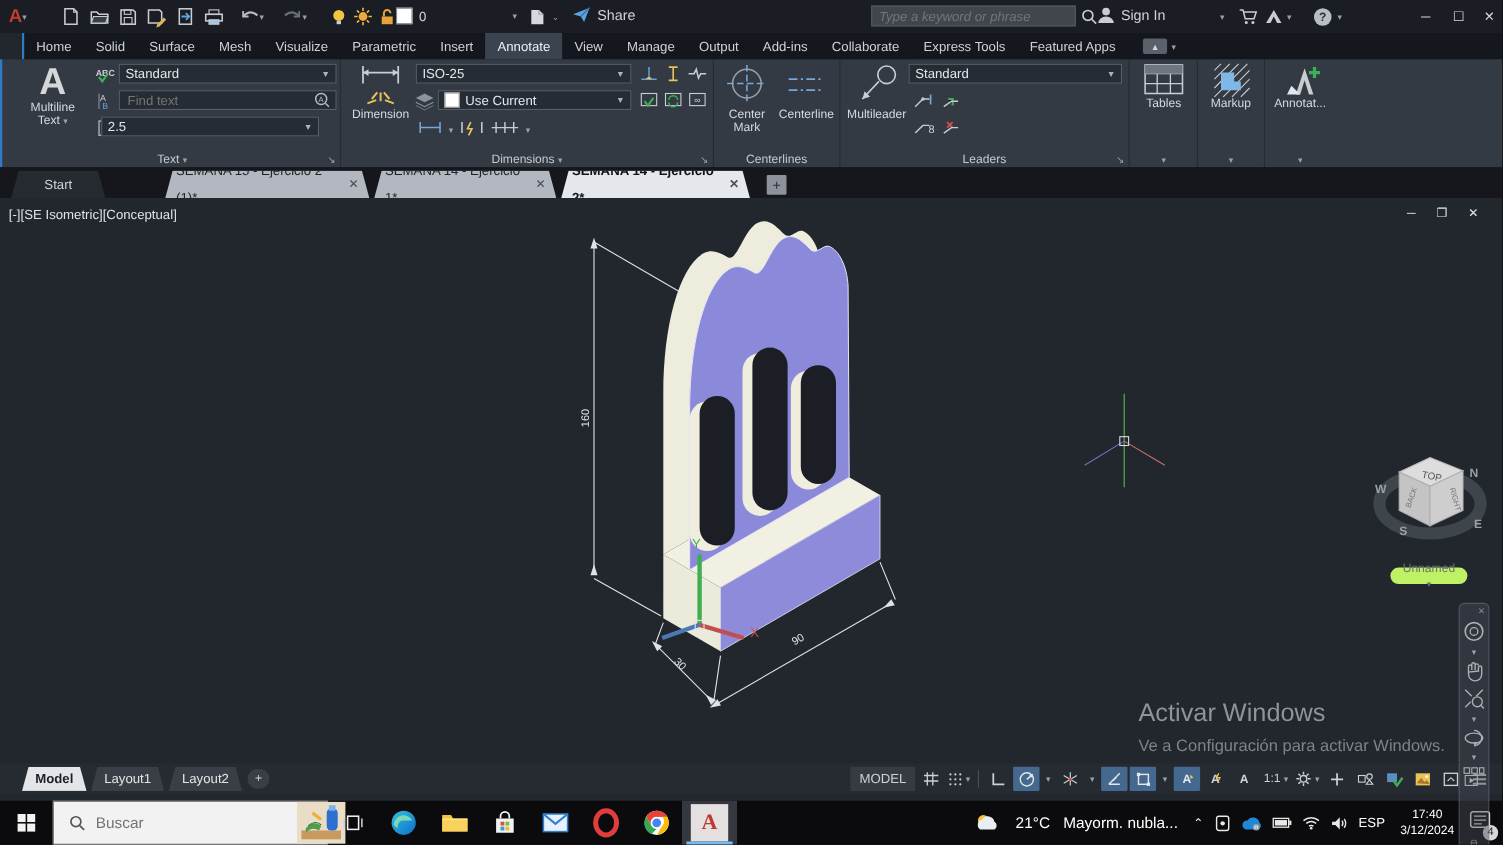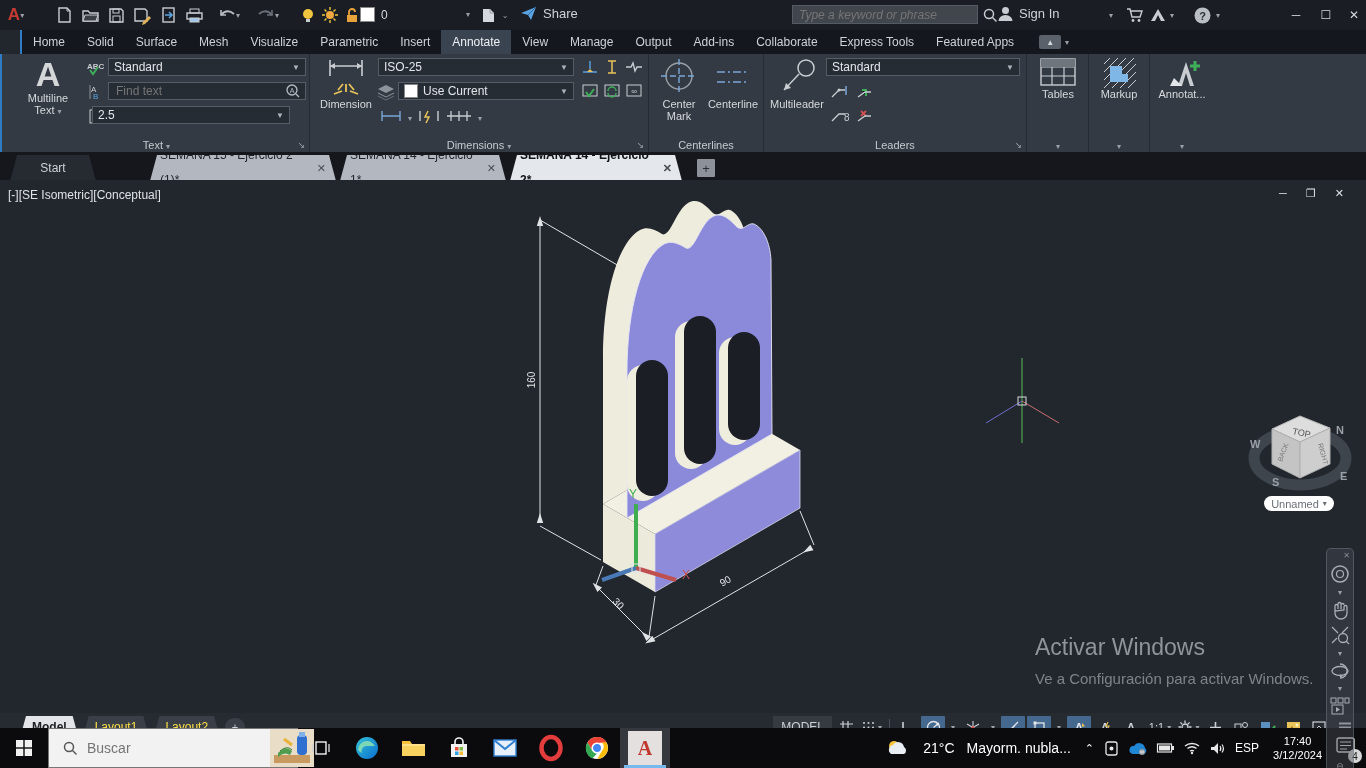--- a/index.html
+++ b/index.html
@@ -34,24 +34,24 @@
   .dtab{position:absolute;top:3px;height:25px;line-height:25px;font-size:12px;padding:13px 10px;clip-path:polygon(7px 0,calc(100% - 7px) 0,100% 100%,0 100%);display:flex;align-items:center;gap:8px;box-sizing:border-box;}
   .dtab .x{font-size:11px;color:#4a4e55;}
   
   .viewport{position:absolute;top:180px;left:0;width:1366px;height:514px;background:#22262d;}
   .vplabel{position:absolute;top:8px;left:8px;color:#dfe3e6;font-size:12px;}
   .vpwin{position:absolute;top:7px;right:14px;color:#dfe3e6;font-size:11px;letter-spacing:8px;}
   .watermark{position:absolute;left:1035px;color:#8e949a;z-index:6;}
   .navbar{position:absolute;top:368px;left:1326px;width:28px;height:226px;background:rgba(70,76,84,.45);border:1px solid rgba(130,136,144,.4);border-radius:5px;display:flex;flex-direction:column;align-items:center;gap:4px;padding-top:2px;box-sizing:border-box;z-index:4;}
   .navbar svg{display:block;}
   .vcube{position:absolute;top:222px;left:1248px;width:104px;height:124px;z-index:4;}
-  .wcsbtn{position:absolute;top:316px;left:1264px;width:70px;height:15px;background:#ffffff;border-radius:8px;color:#6a6f76;font-size:11px;display:flex;align-items:center;justify-content:center;gap:4px;z-index:4;}
+  .wcsbtn{position:absolute;top:336px;left:1264px;width:70px;height:15px;background:#bef264;border-radius:8px;color:#6a6f76;font-size:11px;display:flex;align-items:center;justify-content:center;gap:4px;z-index:4;flex-direction:column;}
   
-  .bottombar{position:absolute;top:694px;left:0;width:1366px;height:28px;background:#262b32;display:flex;align-items:center;margin-top:19px;}
-  .ltab{height:22px;line-height:22px;font-size:12px;padding:0 12px;clip-path:polygon(6px 0,calc(100% - 6px) 0,100% 100%,0 100%);margin-right:4px;color:#fde047;background:#3a3f47;}
+  .bottombar{position:absolute;top:694px;left:0;width:1366px;height:28px;background:#262b32;display:flex;align-items:center;}
+  .ltab{height:22px;line-height:22px;font-size:12px;padding:0 12px;clip-path:polygon(6px 0,calc(100% - 6px) 0,100% 100%,0 100%);margin-right:4px;color:#e5e5e5;background:#3a3f47;}
   .ltab.active{background:#e3e5e9;color:#1c1f24;font-weight:bold;}
   .sbcell{height:22px;min-width:24px;display:flex;align-items:center;justify-content:center;margin:0 1px;border-radius:1px;color:#cdd1d6;font-size:11px;}
   .sbcell.on{background:#44688e;}
   .sbcell svg{display:block;}
   
   .taskbar{position:absolute;top:728px;left:0;width:1366px;height:40px;background:#0b0b0d;display:flex;align-items:center;color:#fff;}
   .tkcell{height:40px;display:flex;align-items:center;justify-content:center;position:relative;}
   .tsearch{width:250px;height:40px;background:#f2f2f2;border:1px solid #777;display:flex;align-items:center;box-sizing:border-box;color:#444;}
   .tray{display:flex;align-items:center;gap:10px;font-size:12px;}
   .clock{text-align:center;font-size:11px;line-height:14px;}

